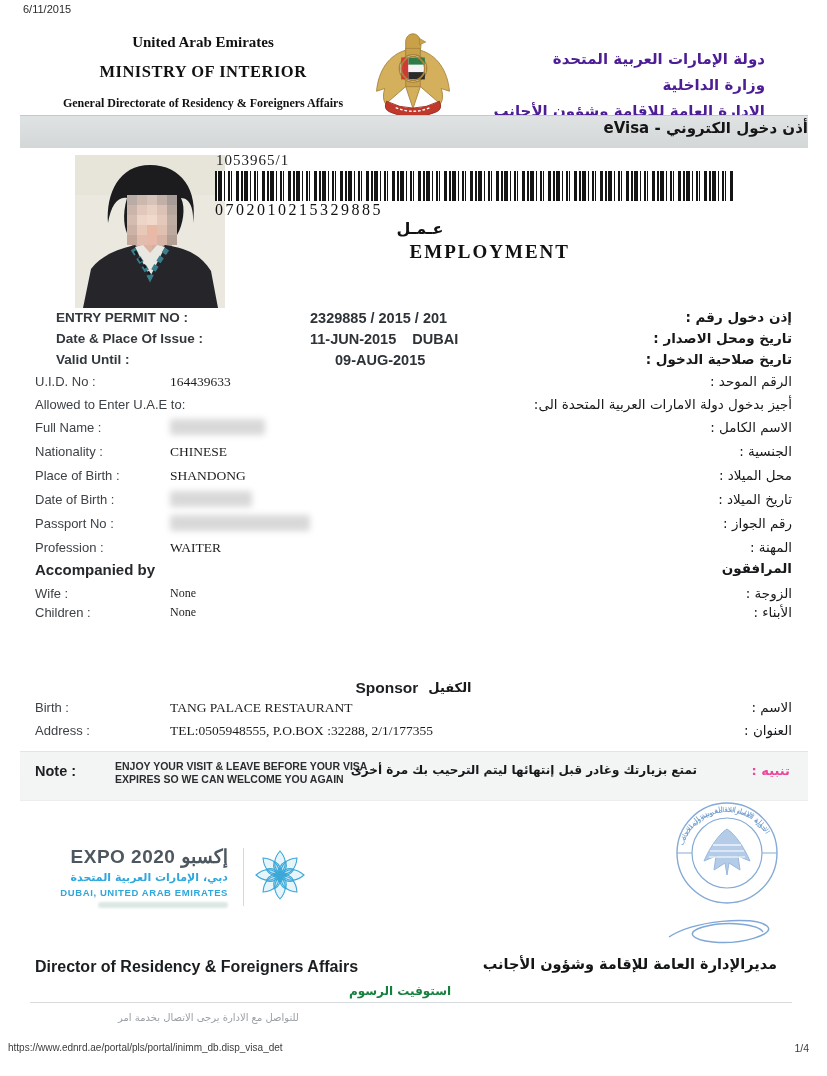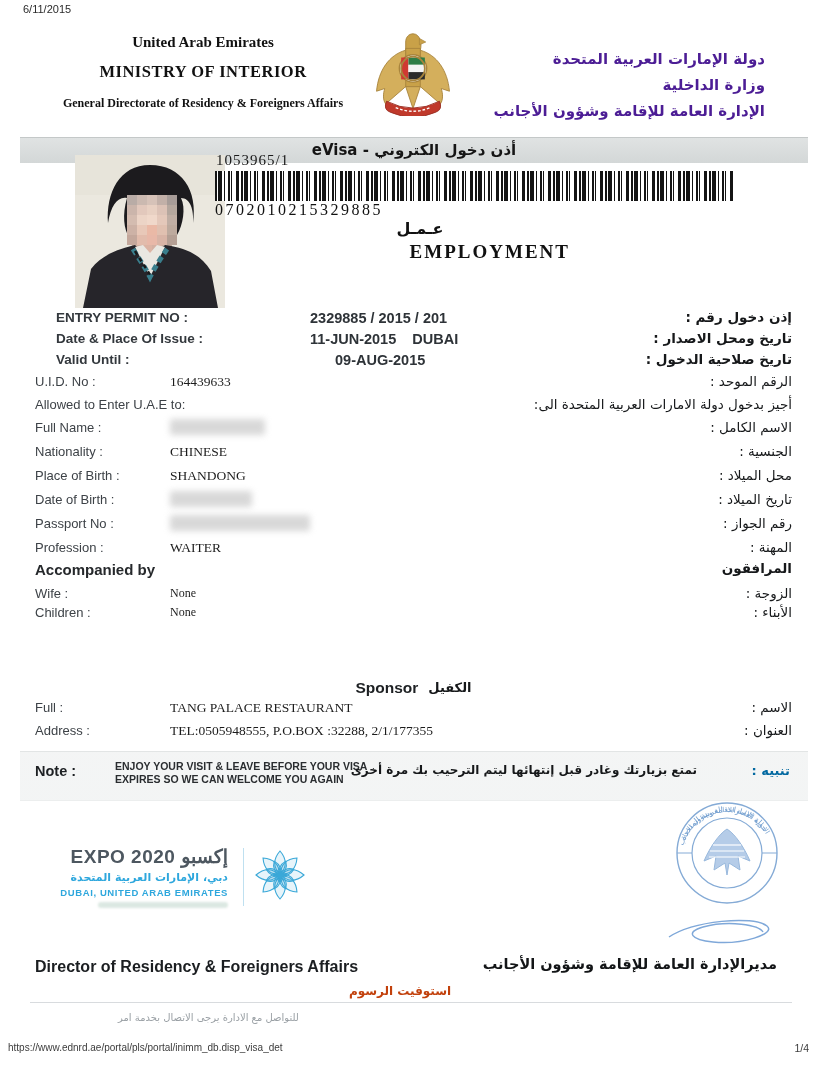--- a/index.html
+++ b/index.html
@@ -18,24 +18,24 @@
   
   #hdr-en { left:23px; top:34px; width:360px; text-align:center; color:#111; }
   #hdr-en .l1 { font:bold 15px "Liberation Serif",serif; }
   #hdr-en .l2 { font:bold 16.5px "Liberation Serif",serif; margin-top:11px; letter-spacing:.5px; }
   #hdr-en .l3 { font:bold 12px "Liberation Serif",serif; margin-top:14px; }
   #hdr-ar { right:62px; top:50px; width:320px; text-align:right; direction:rtl; color:#4c1d95; }
   #hdr-ar div { font:bold 15px "DejaVu Sans",sans-serif; margin-bottom:8px; }
   #emblem { left:372px; top:30px; }
 
   
-  #evisa-bar { left:20px; top:115px; width:788px; height:26px;
+  #evisa-bar { left:20px; top:115px; width:788px; height:33px;
     background:linear-gradient(#e0e3e3,#d3d7d7); border-top:1px solid #c4c8c8;
-    text-align:center; direction:rtl; font:bold 15px "DejaVu Sans",sans-serif;
-    color:#151515; line-height:25px;margin-top:22px; }
+    text-align:right; direction:rtl; font:bold 15px "DejaVu Sans",sans-serif;
+    color:#151515; line-height:25px; }
 
   
   #photo { left:75px; top:155px; width:150px; height:153px; }
   #serial { left:216px; top:152px; font:15px "Liberation Serif",serif; color:#1a1a1a; letter-spacing:1px; }
   #barcode { left:215px; top:171px; width:520px; height:30px;
     background:repeating-linear-gradient(90deg,
       #141414 0 2px, #fff 2px 3px, #141414 3px 7px, #fff 7px 9px,
       #141414 9px 10px, #fff 10px 13px, #141414 13px 15px, #fff 15px 16px,
       #141414 16px 17px, #fff 17px 21px, #141414 21px 24px, #fff 24px 26px); }
   #barcode-num { left:215px; top:201px; font:16px "Liberation Serif",serif; color:#111; letter-spacing:2.5px; }
@@ -64,39 +64,39 @@
   #sponsor-head .en { font:bold 15.5px "Liberation Sans",sans-serif; color:#1d2023; margin-right:10px; }
   #sponsor-head .ar { font:bold 13px "DejaVu Sans",sans-serif; color:#16181a; }
 
   
   #note-band { left:20px; top:751px; width:788px; height:50px;
     background:linear-gradient(rgba(222,226,226,.35),rgba(233,236,236,.55));
     border-top:1px solid #e2e5e5; border-bottom:1px solid #eceeee; }
   #note-label { left:35px; top:763px; font:bold 14.5px "Liberation Sans",sans-serif; color:#1d2023; }
   #note-text { left:115px; top:760px; width:300px; font:bold 10.5px "Liberation Sans",sans-serif; color:#2a2d30; line-height:13px; }
   #note-ar { right:130px; top:763px; direction:rtl; font:bold 12px "DejaVu Sans",sans-serif; color:#16181a; }
-  #note-label-ar { right:37px; top:763px; direction:rtl; font:bold 13px "DejaVu Sans",sans-serif; color:#0369a1; }
+  #note-label-ar { right:37px; top:763px; direction:rtl; font:bold 13px "DejaVu Sans",sans-serif; color:#ec4899; }
 
   
   #expo { left:38px; top:845px; width:260px; }
   #expo .t1 { text-align:right; width:190px; font:bold 19px "Liberation Sans",sans-serif; color:#4d5760; letter-spacing:.5px; }
   #expo .t2 { text-align:right; width:190px; font:bold 11px "DejaVu Sans",sans-serif; color:#2ea7dd; margin-top:3px; direction:rtl; }
   #expo .t3 { text-align:right; width:190px; font:bold 9.5px "Liberation Sans",sans-serif; color:#2ea7dd; margin-top:3px; letter-spacing:.6px; }
   #expo .t4 { width:130px; height:6px; margin:4px 0 0 60px; background:#9bbfae; opacity:.35; filter:blur(1px); border-radius:3px; }
   #expo-sep { left:243px; top:848px; width:1px; height:58px; background:#bfe0f0; }
   #expo-rosette { left:254px; top:846px; }
 
   
   #stamp { left:655px; top:795px; }
 
   
   #director-en { left:35px; top:958px; font:bold 16px "Liberation Sans",sans-serif; color:#1b1e21; }
   #director-ar { right:50px; top:956px; direction:rtl; font:bold 14.5px "DejaVu Sans",sans-serif; color:#131517; }
   #fees-ar { left:320px; top:984px; width:160px; text-align:center; direction:rtl;
-    font:bold 12px "DejaVu Sans",sans-serif; color:#c2410c; }
+    font:bold 12px "DejaVu Sans",sans-serif; color:#15803d; }
   #foot-divider { left:30px; top:1002px; width:762px; height:1px; background:#d8dbde; }
   #contact-ar { left:118px; top:1012px; direction:rtl; font:10px "DejaVu Sans",sans-serif; color:#9aa0a5; }
 </style>
 </head>
 <body>
 
 <div id="page">
 
   <div class="abs printmeta" id="print-date">6/11/2015</div>
 
@@ -254,21 +254,21 @@
   <div class="frow" style="top:605px">
     <span class="lbl">Children :</span>
     <span class="val none-val">None</span>
     <span class="arl reg">الأبناء :</span>
   </div>
 
   <div class="abs" id="sponsor-head">
     <span class="en">Sponsor</span><span class="ar arf">الكفيل</span>
   </div>
   <div class="frow" style="top:700px">
-    <span class="lbl">Full :</span>
+    <span class="lbl">Birth :</span>
     <span class="val">TANG PALACE RESTAURANT</span>
     <span class="arl reg">الاسم :</span>
   </div>
   <div class="frow" style="top:723px">
     <span class="lbl">Address :</span>
     <span class="val">TEL:0505948555, P.O.BOX :32288, 2/1/177355</span>
     <span class="arl reg">العنوان :</span>
   </div>
 
   <div class="abs" id="note-band"></div>

